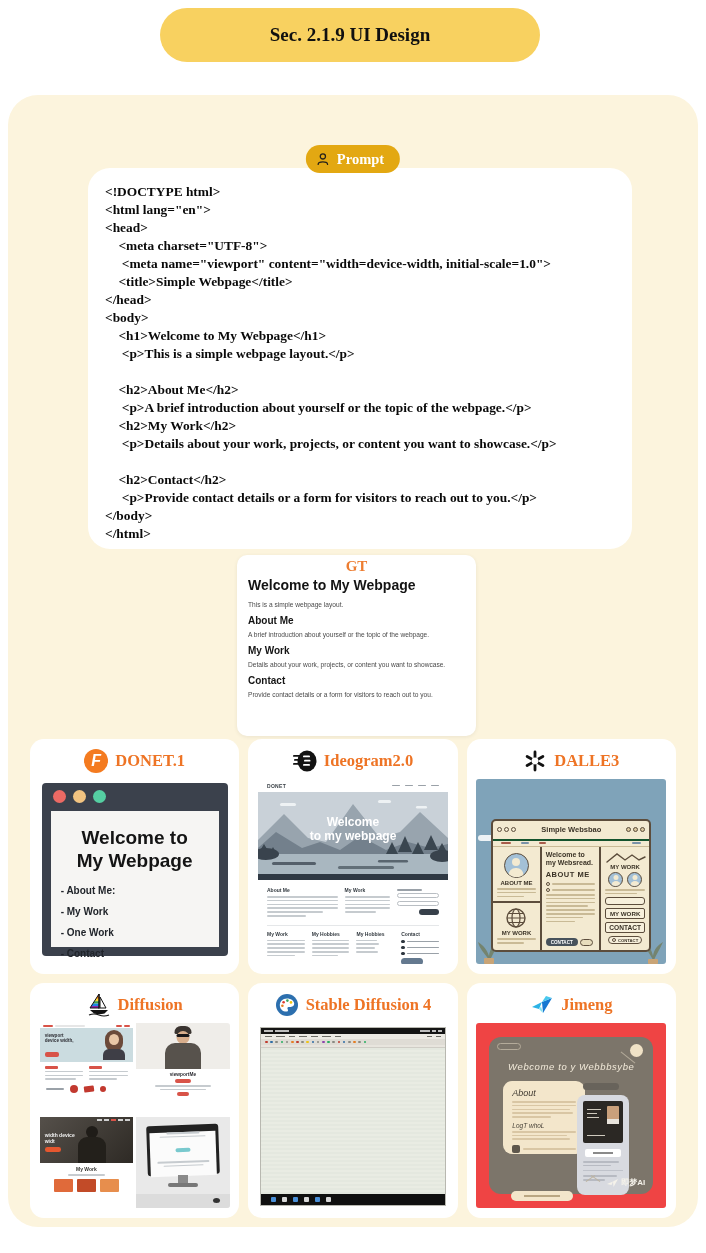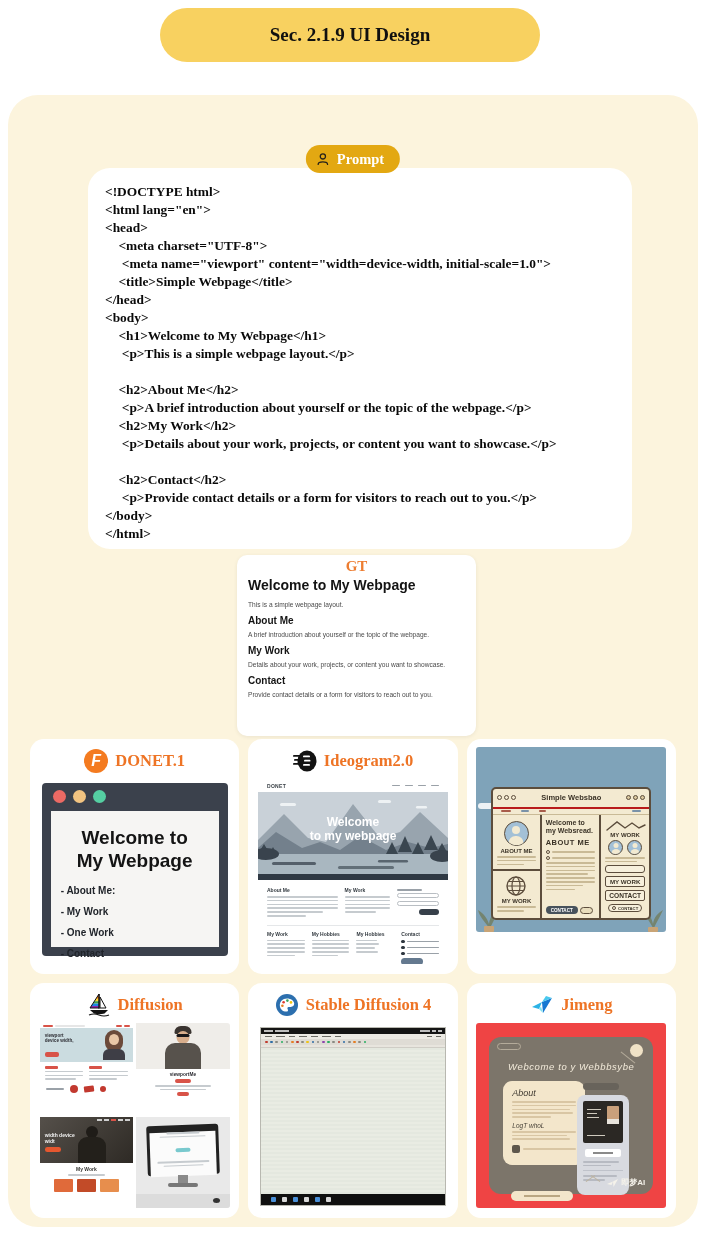--- a/index.html
+++ b/index.html
@@ -91,21 +91,21 @@
   .id-div { border-top:1px solid #E5E7E9; margin:6px 0 5px; }
   .id-contact-row { display:flex; align-items:center; gap:2.5px; margin:2.5px 0; }
   .id-contact-row i.dot { width:3.5px; height:3.5px; border-radius:50%; background:#2F3740; flex:0 0 3.5px; }
   .id-contact-row .bar { flex:1; margin:0; }
   .id-pill { width:22px; height:7px; background:#64798F; border-radius:3.5px; margin-top:2px; }
   
   .da-bg { position:absolute; inset:0; background:#7FA3B9; font-family:"Liberation Sans", sans-serif; }
   .da-cloud { position:absolute; left:2px; top:56px; width:22px; height:6px; background:#EDF2F5; border-radius:3px; }
   .da-win { position:absolute; left:15px; right:15px; top:40px; bottom:12px;
             background:#F3EAD1; border:2px solid #5C4D3C; border-radius:5px; display:flex; flex-direction:column; }
-  .da-titlebar { height:23px; border-bottom:2px solid #b91c1c; display:flex; align-items:center; padding:0 4px; gap:2px; }
+  .da-titlebar { height:23px; border-bottom:2px solid #14532d; display:flex; align-items:center; padding:0 4px; gap:2px; }
   .da-dot { width:5px; height:5px; border-radius:50%; border:1px solid #5C4D3C; }
   .da-dot.f { background:#D9C79E; }
   .da-title { flex:1; text-align:center; font-weight:bold; font-size:7.5px; color:#3A3226; }
   .da-strip { height:7px; border-bottom:1px solid #C9BA96; display:flex; gap:10px; align-items:center; padding:0 8px; }
   .da-strip i { height:2px; width:10px; display:block; border-radius:1px; }
   .da-cols { flex:1; display:flex; }
   .da-col { padding:4px; position:relative; }
   .da-col.l { width:31%; border-right:2px solid #5C4D3C; }
   .da-col.c { width:38%; border-right:2px solid #5C4D3C; }
   .da-col.r { width:31%; }
@@ -203,21 +203,21 @@
   .sd-taskbar { height:11px; background:#101010; display:flex; align-items:center; gap:6px; padding:0 0 0 10px; }
   .sd-taskbar i { width:5px; height:5px; display:block; border-radius:1px; }
   
   .jm-bg { position:absolute; inset:0; background:#ef4444; font-family:"Liberation Sans", sans-serif; }
   .jm-panel { position:absolute; left:13px; right:13px; top:14px; bottom:14px; background:#7C756A; border-radius:12px; }
   .jm-tagpill { position:absolute; left:8px; top:6px; width:24px; height:7px; border:1px solid #B4AB9A; border-radius:3.5px; }
   .jm-circle { position:absolute; right:10px; top:7px; width:13px; height:13px; border-radius:50%; background:#F0E2C6; }
   .jm-line { position:absolute; right:16px; top:20px; width:18px; height:1px; background:#B4AB9A; transform:rotate(38deg); }
   .jm-heading { position:absolute; top:24px; left:0; right:0; text-align:center; color:#F2EADA;
                 font-style:italic; font-size:9.5px; letter-spacing:.6px; }
-  .jm-card { position:absolute; left:14px; top:44px; width:82px; height:84px; background:#F3E6CB;
+  .jm-card { position:absolute; left:14px; top:44px; width:82px; height:73px; background:#F3E6CB;
              border-radius:9px; padding:7px 9px; }
   .jm-card .title { font-style:italic; font-size:9px; color:#433D34; margin-bottom:3px; }
   .jm-card .sub { font-style:italic; font-size:6.5px; color:#4a443a; margin:4px 0 2px; }
   .jm-card .bar { background:#D9C6A4; }
   .jm-card .foot { display:flex; align-items:center; gap:3px; margin-top:5px; }
   .jm-card .foot i.sq { width:8px; height:8px; border-radius:2px; background:#5E574C; flex:0 0 8px; }
   .jm-lowpill { position:absolute; left:22px; top:154px; width:62px; height:10px; background:#F3E6CB;
                 border-radius:5px; display:flex; align-items:center; justify-content:center; }
   .jm-lowpill i { width:36px; height:1.6px; background:#B9A682; display:block; }
   .jm-darkpill { position:absolute; right:34px; top:46px; width:36px; height:7px; background:#68635B; border-radius:3.5px; }
@@ -438,20 +438,46 @@
                   </div>
                 <div class="id-pill"></div>
               </div>
             </div>
           </div>
         </div>
       </div>
     </div>
 
     <div class="card">
+      <div class="card-header">
+        <svg class="logo" viewBox="0 0 24 24">
+          <g fill="#111">
+            <g transform="rotate(0 12 12)">
+                <rect x="10.6" y="1.5" width="2.8" height="11" rx="1.4"></rect>
+              </g>
+            <g transform="rotate(60 12 12)">
+                <rect x="10.6" y="1.5" width="2.8" height="11" rx="1.4"></rect>
+              </g>
+            <g transform="rotate(120 12 12)">
+                <rect x="10.6" y="1.5" width="2.8" height="11" rx="1.4"></rect>
+              </g>
+            <g transform="rotate(180 12 12)">
+                <rect x="10.6" y="1.5" width="2.8" height="11" rx="1.4"></rect>
+              </g>
+            <g transform="rotate(240 12 12)">
+                <rect x="10.6" y="1.5" width="2.8" height="11" rx="1.4"></rect>
+              </g>
+            <g transform="rotate(300 12 12)">
+                <rect x="10.6" y="1.5" width="2.8" height="11" rx="1.4"></rect>
+              </g>
+          </g>
+          <circle cx="12" cy="12" r="3.4" fill="#fff"></circle>
+        </svg>
+        <span class="card-label">DALLE3</span>
+      </div>
       <div class="card-art">
         <div class="da-bg">
           <div class="da-cloud"></div>
           <svg class="da-plant" style="left:0" width="26" height="34" viewBox="0 0 26 34">
             <path d="M13 30 C8 22 4 20 2 12 C8 16 11 20 13 26 C14 18 18 14 24 10 C20 18 17 24 14 30 Z" fill="#74846F"></path>
             <rect x="8" y="28" width="10" height="6" rx="1" fill="#C9A476"></rect>
           </svg>
           <svg class="da-plant" style="right:0" width="24" height="30" viewBox="0 0 24 30">
             <path d="M11 26 C7 18 4 16 3 9 C8 13 10 17 11 22 C12 15 16 11 21 8 C18 15 14 21 12 26 Z" fill="#74846F"></path>
             <rect x="6" y="25" width="10" height="5" rx="1" fill="#C9A476"></rect>

